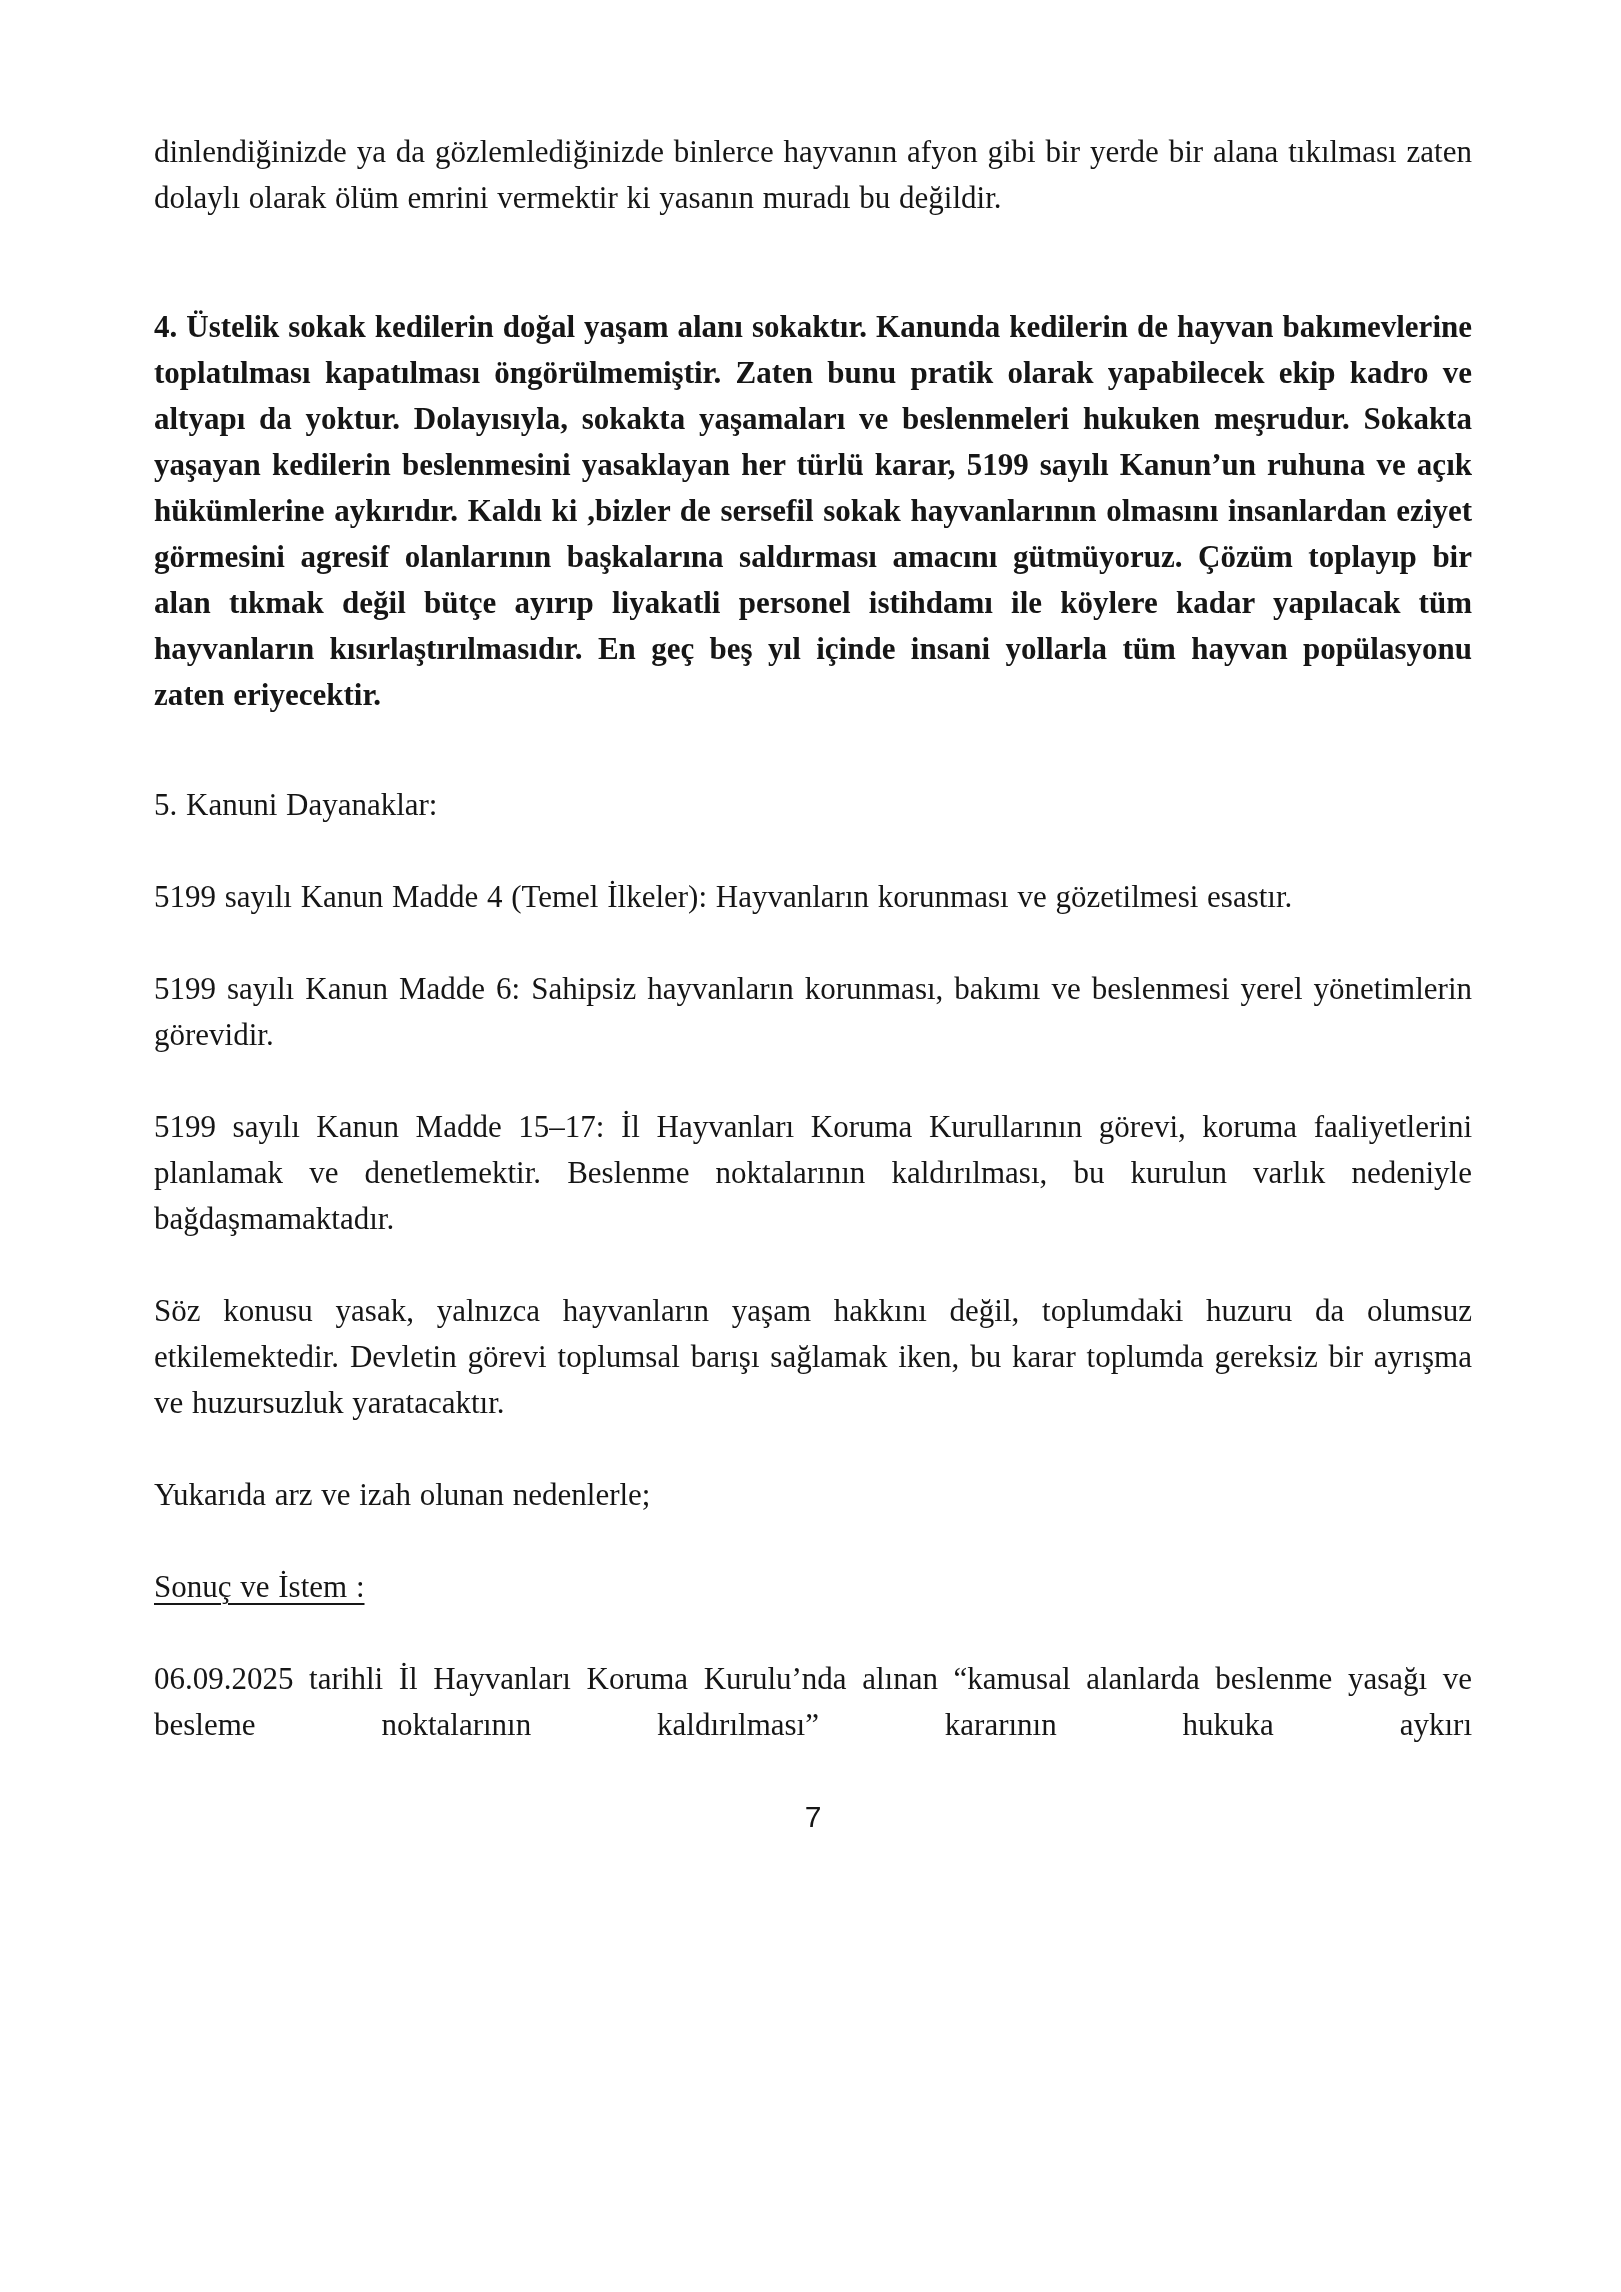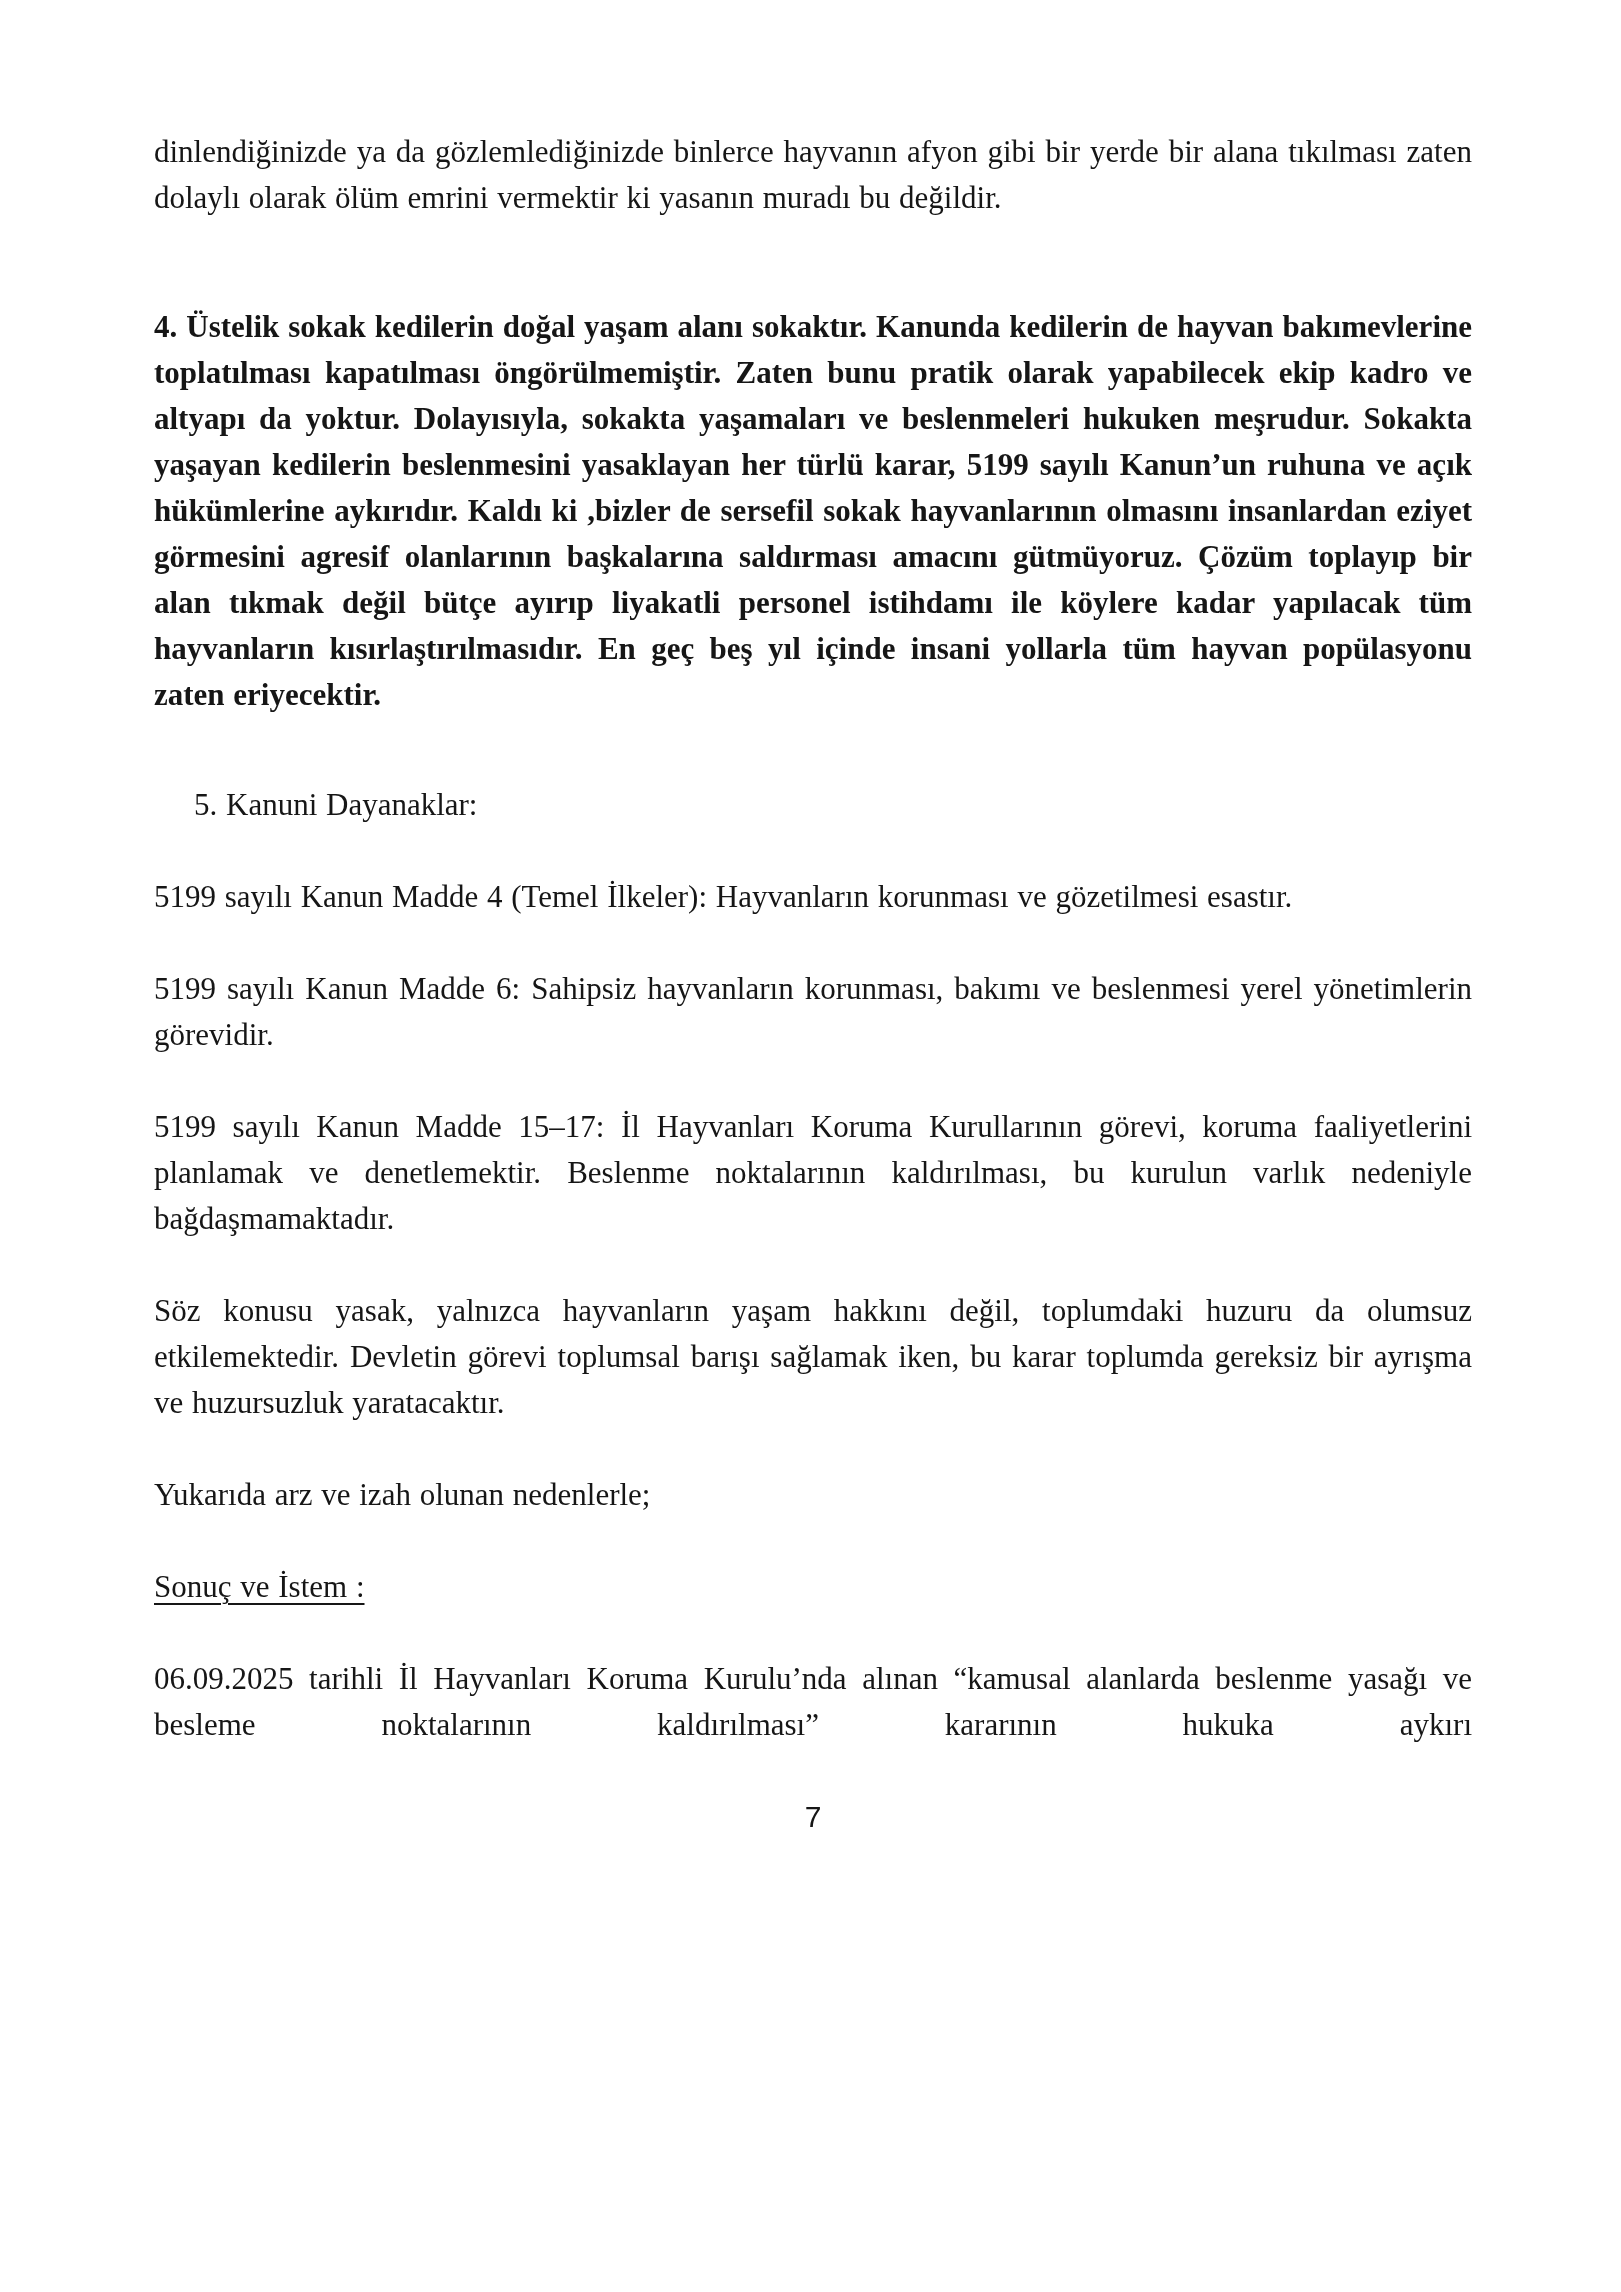--- a/index.html
+++ b/index.html
@@ -27,21 +27,21 @@
     font-size: 31px;
     line-height: 46px;
     word-spacing: 1px;
   }
   .j  { text-align: justify; }
   .jl { text-align: justify; text-align-last: justify; }
   .left { text-align: left; }
   .u  { text-decoration: underline; text-underline-offset: 5.9px; text-decoration-thickness: 2px; }
   .mb-0  { margin-bottom: 0; }
   .mt-85 { margin-top: 83px; font-weight: bold; }
-  .mt-65 { margin-top: 64px; margin-left: 40px; }
+  .mt-65 { margin-top: 64px; }
   .mt-50 { margin-top: 49px; }
   .mt-10 { margin-top: 20px; }
   .mt-5  { margin-top: 4.9px; }
   .footer {
     margin-top: 24.5px;
     text-align: center;
     font-family: "Liberation Sans", "DejaVu Sans", sans-serif;
     font-size: 30px;
     line-height: 46px;
   }

